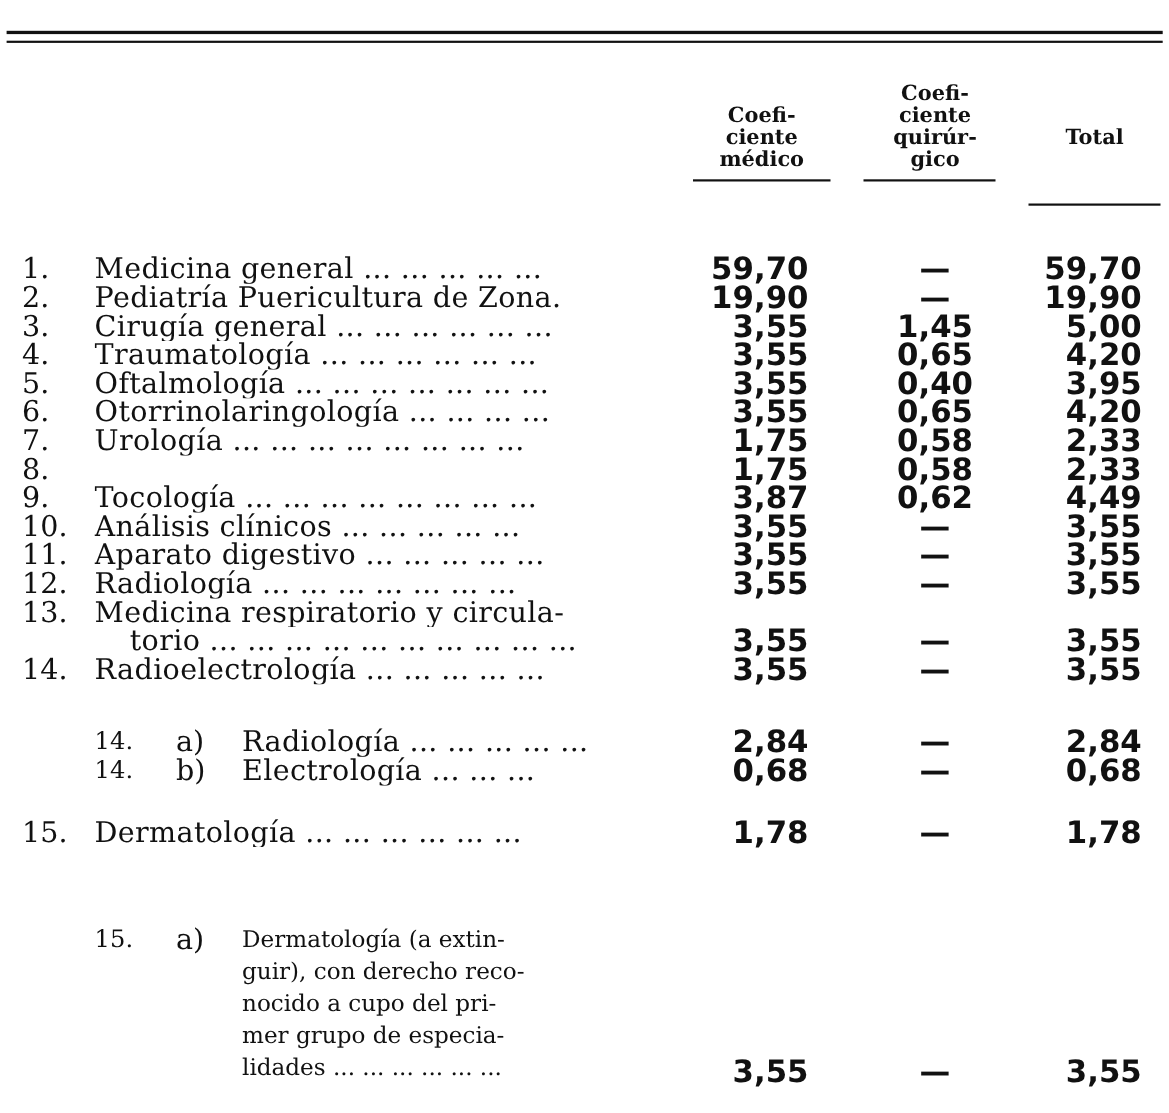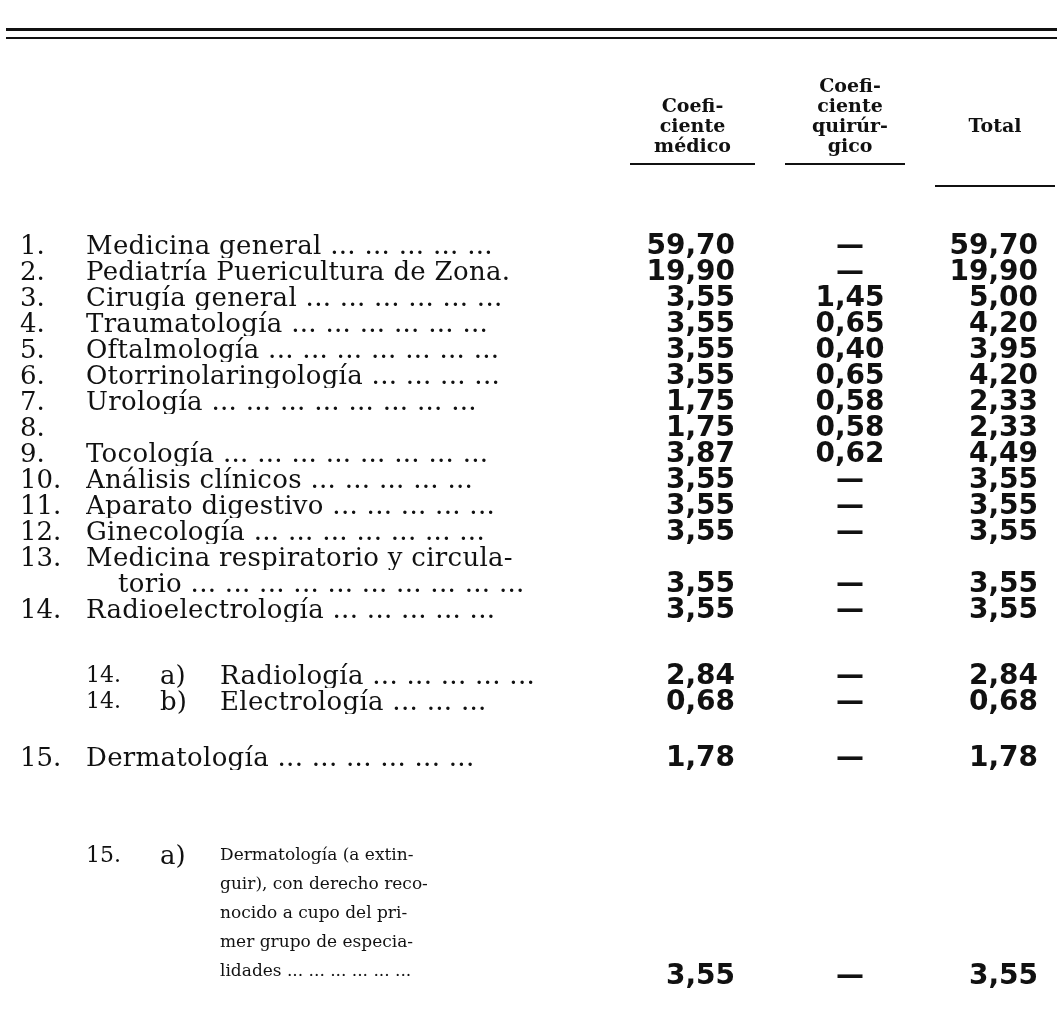--- a/index.html
+++ b/index.html
@@ -15,21 +15,21 @@
   .row { position: absolute; left: 0; width: 1063px; height: 26px; font-size: 26px; line-height: 26px; }
   .num { position: absolute; left: 20px; width: 52px; text-align: left; }
   .lbl { position: absolute; left: 86px; width: 520px; white-space: nowrap; overflow: hidden; letter-spacing: 0.3px; }
   .lbl.sub { left: 220px; }
   .subnum { position: absolute; left: 86px; font-size: 22px; }
   .subletter { position: absolute; left: 160px; }
   .c1, .c2, .c3 { position: absolute; font-family: "DejaVu Sans", "Liberation Sans", sans-serif; font-weight: bold; font-size: 28px; }
   .c1 { left: 640px; width: 95px; text-align: right; }
   .c2 { left: 790px; width: 120px; text-align: center; }
   .c3 { left: 930px; width: 108px; text-align: right; }
-  .para { position: absolute; left: 220px; width: 390px; font-size: 17px; line-height: 29px; }
+  .para { position: absolute; left: 220px; width: 390px; font-size: 21px; line-height: 29px; }
 </style>
 </head>
 <body>
 
 <div>
   <div class="rule-top r1"></div>
   <div class="rule-top r2"></div>
 </div>
 
 <div class="head" style="left:645px;width:95px;top:95px;">
@@ -122,21 +122,21 @@
     </div>
     <div class="row" style="top: 492px;">
       <span class="num">11.</span>
       <span class="lbl">Aparato digestivo ... ... ... ... ...</span>
       <span class="c1">3,55</span>
       <span class="c2">—</span>
       <span class="c3">3,55</span>
     </div>
     <div class="row" style="top: 518px;">
       <span class="num">12.</span>
-      <span class="lbl">Ginecología ... ... ... ... ... ... ...</span>
+      <span class="lbl">Radiología ... ... ... ... ... ... ...</span>
       <span class="c1">3,55</span>
       <span class="c2">—</span>
       <span class="c3">3,55</span>
     </div>
     <div class="row" style="top: 544px;">
       <span class="num">13.</span>
       <span class="lbl">Medicina respiratorio y circula-</span>
       <span class="c1" style="top: 26px;">3,55</span>
       <span class="c2" style="top: 26px;">—</span>
       <span class="c3" style="top: 26px;">3,55</span>

